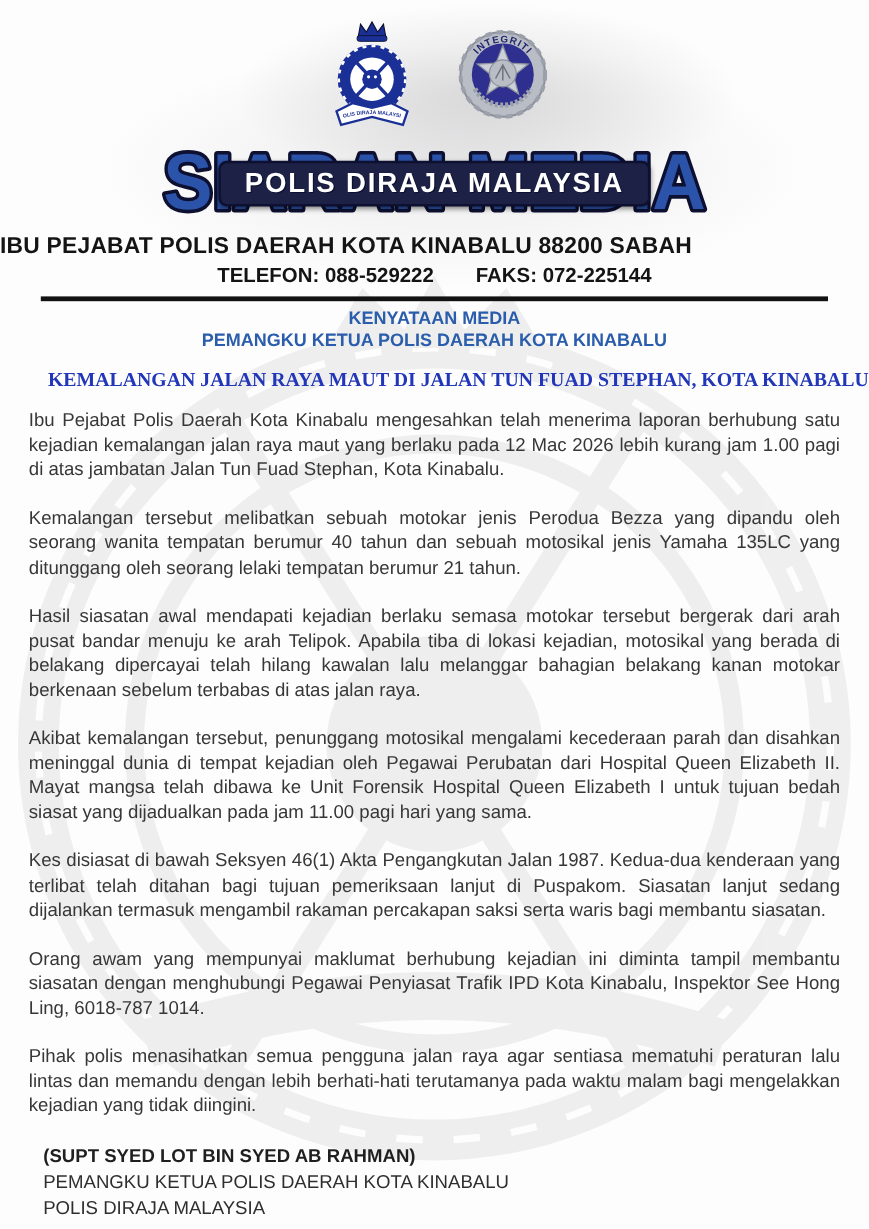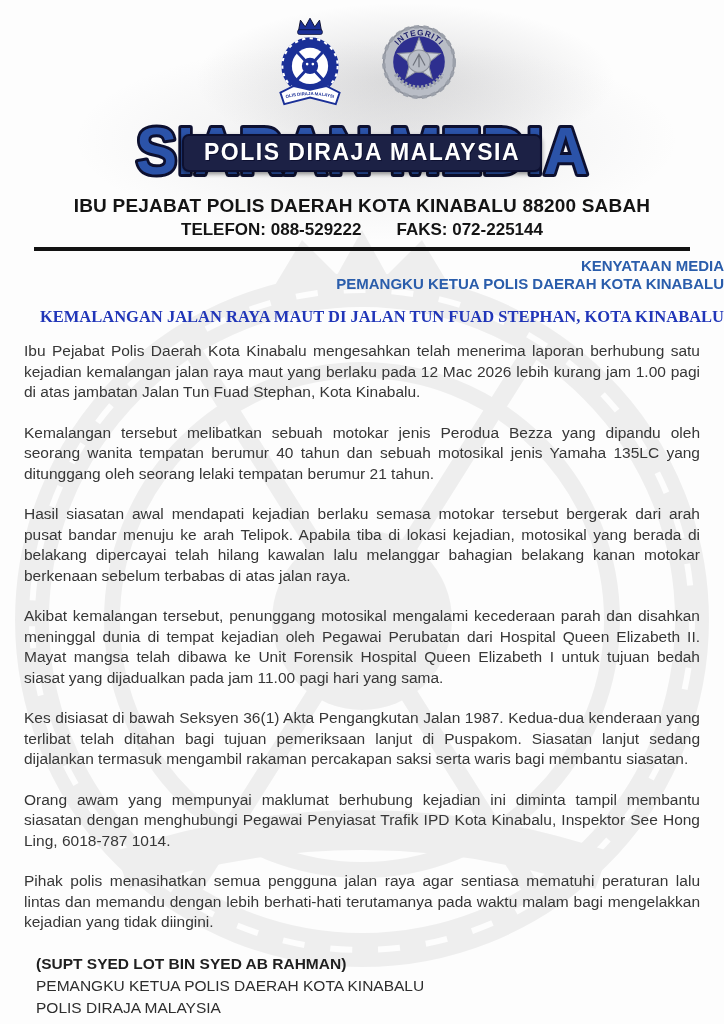--- a/index.html
+++ b/index.html
@@ -39,34 +39,34 @@
     padding: 3px 20px 4px;
     box-shadow: 0 2px 4px rgba(0,0,0,0.45);
     color: #ffffff;
     font-weight: bold;
     font-size: 23px;
     letter-spacing: 1.5px;
     white-space: nowrap;
     text-shadow: 1px 1px 0 #0d1030;
   }
   .address {
-    text-align: center; font-weight: bold; font-size: 19px;
+    font-weight: bold; font-size: 19px;
     color: #141414; letter-spacing: 0.2px; margin-top: 7px;
   }
   .contact {
     display: flex; justify-content: center; gap: 35px;
     font-weight: bold; font-size: 17px; color: #141414; margin-top: 3px;
   }
   .divider {
     height: 4px; background: #121212; margin: 7px 34px 0;
   }
 
   
   .sub-line {
-    text-align: right; font-weight: bold; font-size: 15px;
+    text-align: center; font-weight: bold; font-size: 15px;
     color: #2a5dab; line-height: 18px;
   }
   .sub-line.first { margin-top: 6px; }
   .doc-title {
     text-align: right; font-weight: bold; font-size: 16.5px;
     font-family: "Liberation Serif", serif;
     color: #2136b8; line-height: 20px; margin-top: 14px;
   }
 
   
@@ -149,21 +149,21 @@
 
     <div class="sub-line first">KENYATAAN MEDIA</div>
     <div class="sub-line">PEMANGKU KETUA POLIS DAERAH KOTA KINABALU</div>
     <div class="doc-title">KEMALANGAN JALAN RAYA MAUT DI JALAN TUN FUAD STEPHAN, KOTA KINABALU</div>
 
     <div class="content">
       <p>Ibu Pejabat Polis Daerah Kota Kinabalu mengesahkan telah menerima laporan berhubung satu kejadian kemalangan jalan raya maut yang berlaku pada 12 Mac 2026 lebih kurang jam 1.00 pagi di atas jambatan Jalan Tun Fuad Stephan, Kota Kinabalu.</p>
       <p>Kemalangan tersebut melibatkan sebuah motokar jenis Perodua Bezza yang dipandu oleh seorang wanita tempatan berumur 40 tahun dan sebuah motosikal jenis Yamaha 135LC yang ditunggang oleh seorang lelaki tempatan berumur 21 tahun.</p>
       <p>Hasil siasatan awal mendapati kejadian berlaku semasa motokar tersebut bergerak dari arah pusat bandar menuju ke arah Telipok. Apabila tiba di lokasi kejadian, motosikal yang berada di belakang dipercayai telah hilang kawalan lalu melanggar bahagian belakang kanan motokar berkenaan sebelum terbabas di atas jalan raya.</p>
       <p>Akibat kemalangan tersebut, penunggang motosikal mengalami kecederaan parah dan disahkan meninggal dunia di tempat kejadian oleh Pegawai Perubatan dari Hospital Queen Elizabeth II. Mayat mangsa telah dibawa ke Unit Forensik Hospital Queen Elizabeth I untuk tujuan bedah siasat yang dijadualkan pada jam 11.00 pagi hari yang sama.</p>
-      <p>Kes disiasat di bawah Seksyen 36(1) Akta Pengangkutan Jalan 1987. Kedua-dua kenderaan yang terlibat telah ditahan bagi tujuan pemeriksaan lanjut di Puspakom. Siasatan lanjut sedang dijalankan termasuk mengambil rakaman percakapan saksi serta waris bagi membantu siasatan.</p>
+      <p>Kes disiasat di bawah Seksyen 46(1) Akta Pengangkutan Jalan 1987. Kedua-dua kenderaan yang terlibat telah ditahan bagi tujuan pemeriksaan lanjut di Puspakom. Siasatan lanjut sedang dijalankan termasuk mengambil rakaman percakapan saksi serta waris bagi membantu siasatan.</p>
       <p>Orang awam yang mempunyai maklumat berhubung kejadian ini diminta tampil membantu siasatan dengan menghubungi Pegawai Penyiasat Trafik IPD Kota Kinabalu, Inspektor See Hong Ling, 6018-787 1014.</p>
       <p>Pihak polis menasihatkan semua pengguna jalan raya agar sentiasa mematuhi peraturan lalu lintas dan memandu dengan lebih berhati-hati terutamanya pada waktu malam bagi mengelakkan kejadian yang tidak diingini.</p>
     </div>
 
     <div class="signature">
       <div class="sig-name">(SUPT SYED LOT BIN SYED AB RAHMAN)</div>
       <div class="sig-line">PEMANGKU KETUA POLIS DAERAH KOTA KINABALU</div>
       <div class="sig-line">POLIS DIRAJA MALAYSIA</div>
     </div>
 

